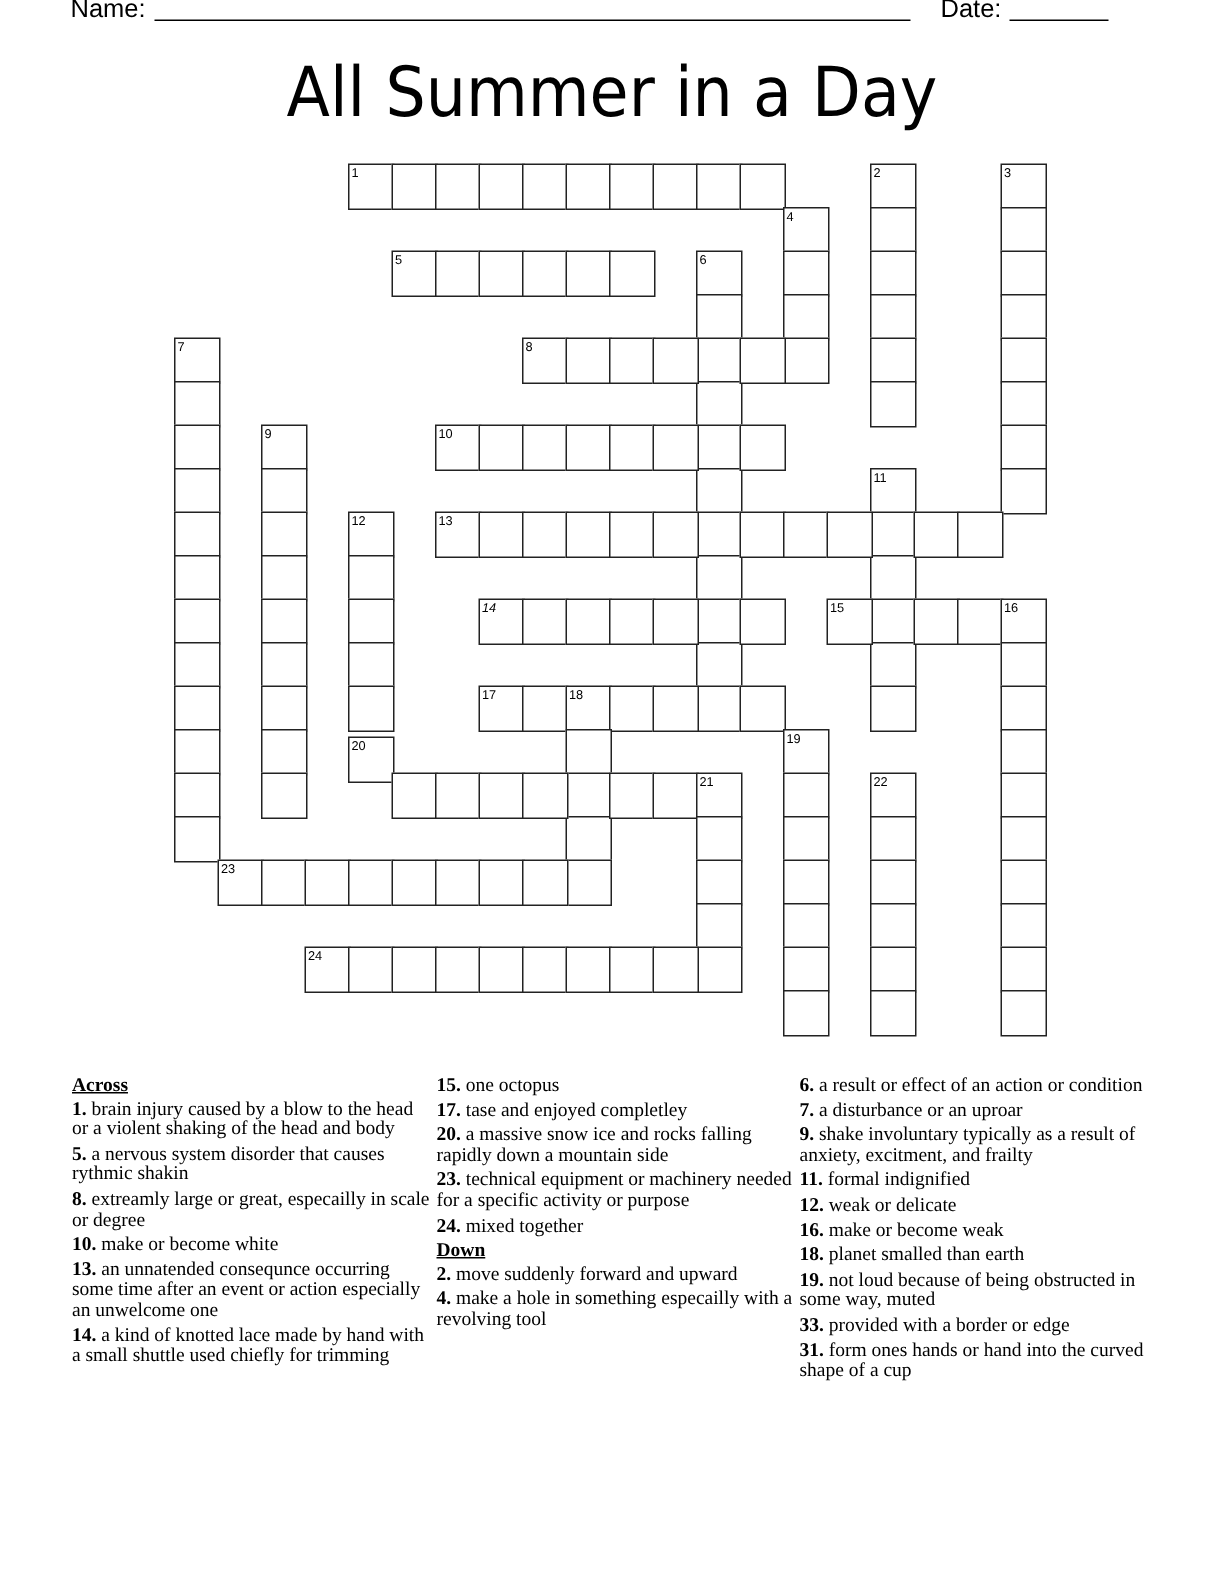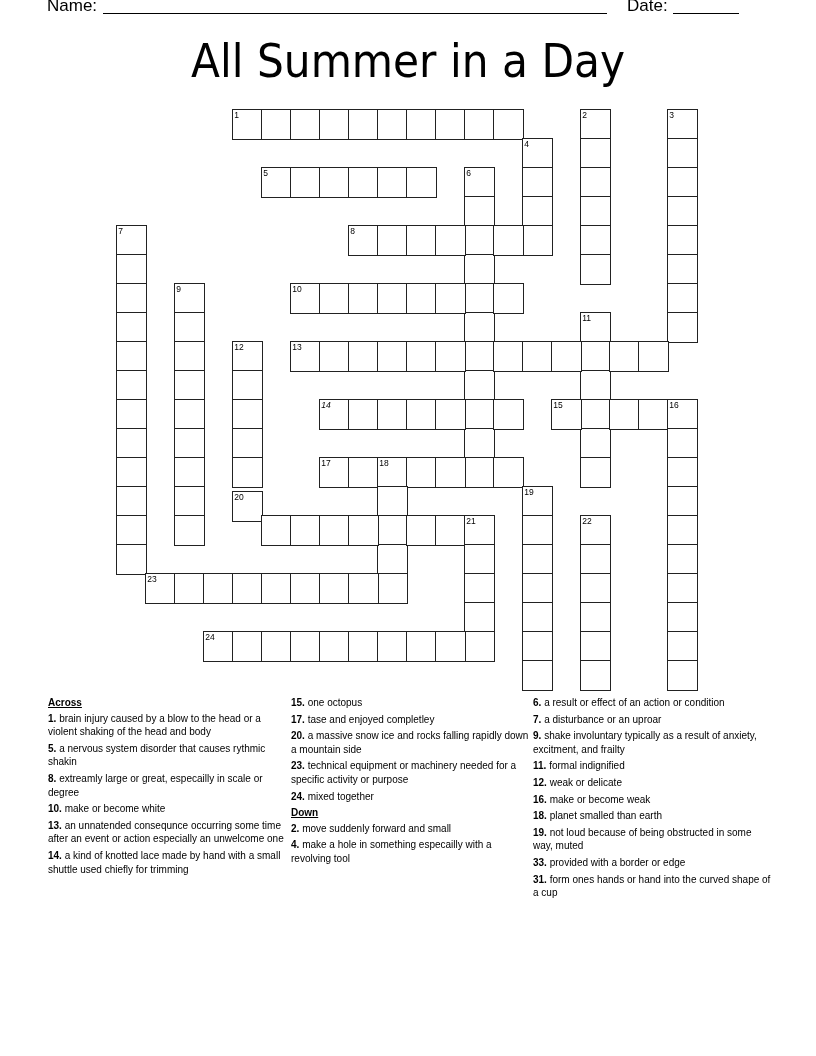--- a/index.html
+++ b/index.html
@@ -6,21 +6,21 @@
   body { width: 816px; height: 1056px; position: relative; overflow: hidden; font-family: "DejaVu Sans", sans-serif; color: #000; }
   .header-line { position: absolute; top: -4px; left: 47px; width: 720px; height: 24px; font-family: "Liberation Sans", sans-serif; font-size: 17px; }
   .name-label { position: absolute; left: 0; top: 0; }
   .name-line { position: absolute; left: 56px; top: 17px; width: 504px; border-bottom: 1px solid #000; }
   .date-label { position: absolute; left: 580px; top: 0; }
   .date-line { position: absolute; left: 626px; top: 17px; width: 66px; border-bottom: 1px solid #000; }
   .title { position: absolute; top: 34px; left: 0; width: 816px; text-align: center; font-family: "DejaVu Sans", sans-serif; font-size: 46px; letter-spacing: 0px; transform: scaleX(0.92); }
   .grid { position: absolute; left: 117px; top: 110px; width: 600px; height: 590px; }
   .cell { position: absolute; width: 29px; height: 29px; box-sizing: border-box; border: 1.5px solid #222; background: #fff; margin-left: -0.75px; margin-top: -0.75px; width: 30.5px; height: 30.5px; }
   .cell-num { position: absolute; top: 0px; left: 1px; font-family: "Liberation Sans", sans-serif; font-size: 8.5px; line-height: 10px; color: #000; }
-  .clues { position: absolute; top: 696px; font-family: Liberation Sans, sans-serif; font-size: 10px; line-height: 13.6px; }
+  .clues { position: absolute; top: 716px; font-family: Liberation Serif, serif; font-size: 13px; line-height: 13.6px; }
   .col1 { left: 48px; width: 240px; }
   .col2 { left: 291px; width: 240px; }
   .col3 { left: 533px; width: 240px; }
   .clue-heading { font-weight: bold; text-decoration: underline; margin-bottom: 2px; }
   .clue { margin-bottom: 3px; }
   .clue-num { font-weight: bold; }
 </style>
 </head>
 <body>
 
@@ -265,21 +265,21 @@
   <div class="clue"><span class="clue-num">14.</span> <span>a kind of knotted lace made by hand with a small shuttle used chiefly for trimming</span></div>
 </div>
 
 <div class="clues col2">
   <div class="clue"><span class="clue-num">15.</span> <span>one octopus</span></div>
   <div class="clue"><span class="clue-num">17.</span> <span>tase and enjoyed completley</span></div>
   <div class="clue"><span class="clue-num">20.</span> <span>a massive snow ice and rocks falling rapidly down a mountain side</span></div>
   <div class="clue"><span class="clue-num">23.</span> <span>technical equipment or machinery needed for a specific activity or purpose</span></div>
   <div class="clue"><span class="clue-num">24.</span> <span>mixed together</span></div>
   <div class="clue-heading">Down</div>
-  <div class="clue"><span class="clue-num">2.</span> <span>move suddenly forward and small</span></div>
+  <div class="clue"><span class="clue-num">2.</span> <span>move suddenly forward and upward</span></div>
   <div class="clue"><span class="clue-num">4.</span> <span>make a hole in something especailly with a revolving tool</span></div>
 </div>
 
 <div class="clues col3">
   <div class="clue"><span class="clue-num">6.</span> <span>a result or effect of an action or condition</span></div>
   <div class="clue"><span class="clue-num">7.</span> <span>a disturbance or an uproar</span></div>
   <div class="clue"><span class="clue-num">9.</span> <span>shake involuntary typically as a result of anxiety, excitment, and frailty</span></div>
   <div class="clue"><span class="clue-num">11.</span> <span>formal indignified</span></div>
   <div class="clue"><span class="clue-num">12.</span> <span>weak or delicate</span></div>
   <div class="clue"><span class="clue-num">16.</span> <span>make or become weak</span></div>

